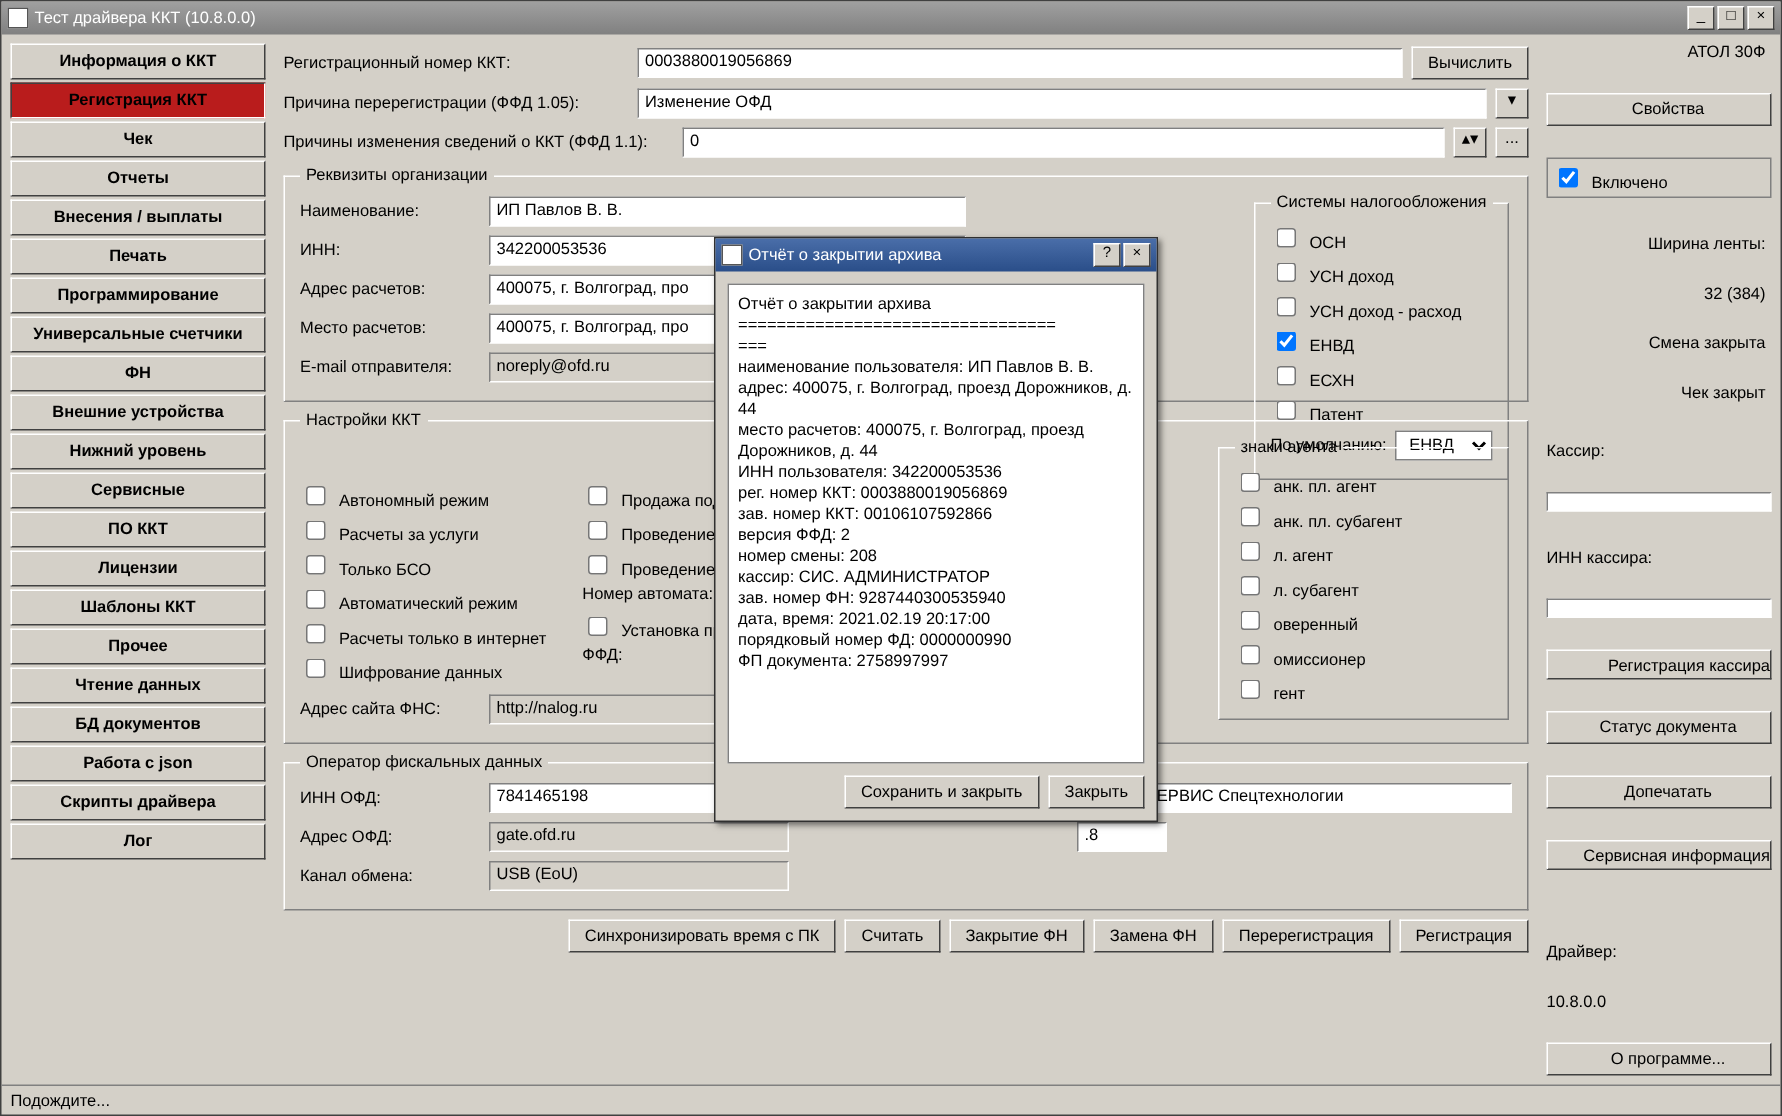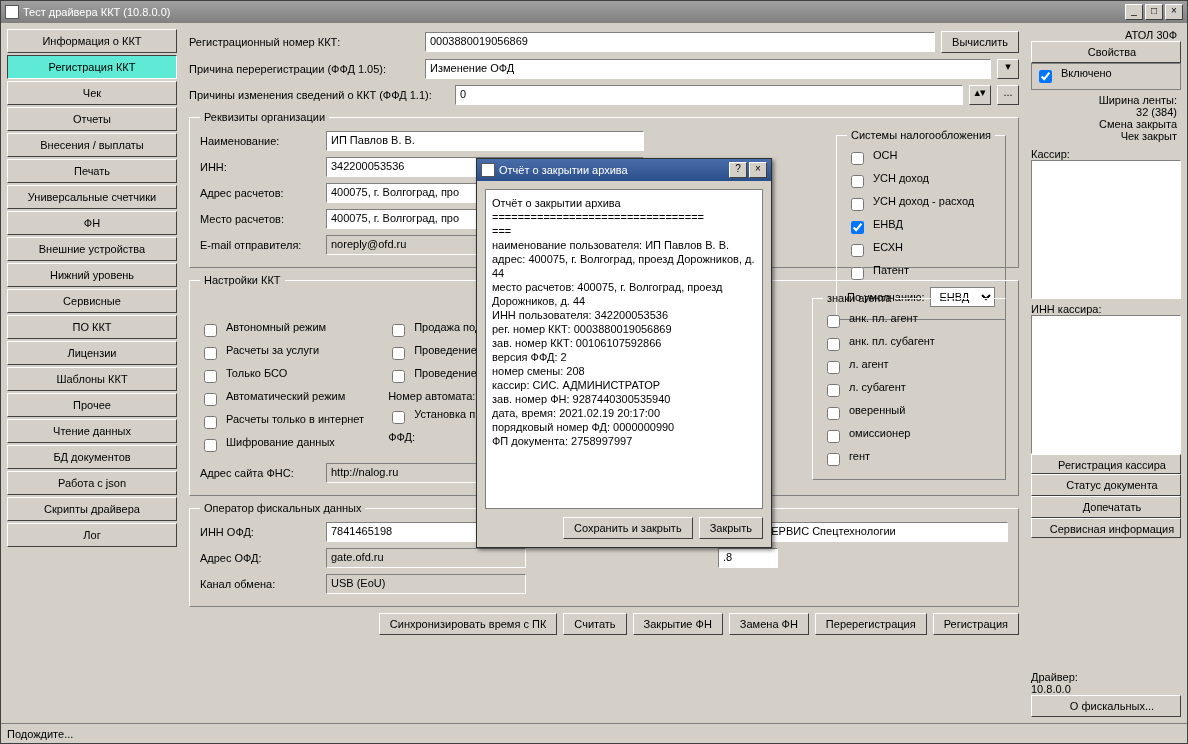--- a/index.html
+++ b/index.html
@@ -3,41 +3,41 @@
 <meta charset="utf-8">
 <style>
   * { box-sizing: border-box; font-family: Tahoma, Arial, sans-serif; font-size: 11px; }
   body { margin: 0; background: #d4d0c8; width: 1188px; height: 744px; overflow: hidden; position: relative; }
   .window { width: 1188px; height: 744px; border: 1px solid #404040; background: #d4d0c8; display: flex; flex-direction: column; }
   .titlebar { height: 22px; background: linear-gradient(#a0a0a0,#808080); color: #fff; display: flex; align-items: center; padding: 0 4px; }
   .titlebar .ticon { width: 14px; height: 14px; background: #fff; border: 1px solid #555; margin-right: 4px; }
   .titlebar .caps { margin-left: auto; display: flex; gap: 2px; }
   .capbtn { width: 18px; height: 16px; background: #d4d0c8; border: 1px solid #fff; border-right-color:#404040; border-bottom-color:#404040; font-size: 10px; text-align: center; line-height: 12px; color:#000; }
   .body { flex: 1; display: flex; padding: 6px; gap: 6px; overflow: hidden; }
-  .leftnav { width: 170px; display: flex; flex-direction: column; gap: 2px; }
+  .leftnav { width: 170px; display: flex; flex-direction: column; gap: 2px; font-weight: bold; }
   .navbtn { height: 24px; border: 1px solid #fff; border-right-color:#404040; border-bottom-color:#404040; background: #d4d0c8; text-align: center; line-height: 22px; cursor: pointer; }
-  .navbtn.active { border: 1px solid #404040; border-right-color:#fff; border-bottom-color:#fff; background:#5eead4; }
+  .navbtn.active { border: 1px solid #404040; border-right-color:#fff; border-bottom-color:#fff; background:#b91c1c; }
   .main { flex: 1; padding: 2px 6px; overflow: hidden; }
   .row { display: flex; align-items: center; margin-bottom: 6px; gap: 6px; }
   .lbl { width: 230px; color: #000; }
   .input { flex: 1; height: 20px; border: 1px solid #808080; border-right-color:#fff; border-bottom-color:#fff; background: #fff; padding: 2px 4px; }
   .input.ro { background:#d4d0c8; }
   .btn { height: 22px; padding: 0 10px; border: 1px solid #fff; border-right-color:#404040; border-bottom-color:#404040; background: #d4d0c8; cursor:pointer; }
   .smallbtn { width: 22px; height: 20px; border: 1px solid #fff; border-right-color:#404040; border-bottom-color:#404040; background:#d4d0c8; text-align:center; cursor:pointer; }
   fieldset { border: 1px solid #808080; border-top-color:#fff; border-left-color:#fff; margin: 6px 0; padding: 8px 10px 6px; position: relative; }
   fieldset > legend { padding: 0 4px; color:#000; }
   .formrow { display: flex; align-items: center; margin-bottom: 6px; gap: 6px; }
   .formrow .flbl { width: 120px; }
   .formrow .input { flex: 1; }
-  .chk { display: flex; align-items: flex-start; gap: 6px; margin-bottom: 4px; }
+  .chk { display: flex; align-items: flex-end; gap: 6px; margin-bottom: 4px; }
   .chk input { width: 13px; height: 13px; }
-  .right { width: 150px; display: flex; flex-direction: column; gap: 0; }
+  .right { width: 150px; display: flex; flex-direction: column; gap: 21px; }
   .rlabel { text-align: right; padding-right: 4px; }
   .rbtn { height: 22px; border: 1px solid #fff; border-right-color:#404040; border-bottom-color:#404040; background:#d4d0c8; text-align:center; line-height:20px; cursor:pointer;padding-left:12px; }
-  .rbtn.tall { height: 20px; line-height: 14px; padding-top: 3px; }
+  .rbtn.tall { height: 20px; line-height: 14px; padding-top: 3px; text-align: right; }
   .statusbar { height: 20px; border-top: 1px solid #808080; padding: 2px 6px; display:flex; align-items:center; }
   .bottom-btns { display: flex; gap: 6px; justify-content: flex-end; margin-top: 6px; }
   .select { border:1px solid #808080; background:#fff; height:20px; padding: 1px 4px; }
   
   .dialog { position: absolute; left: 476px; top: 158px; width: 296px; background:#d4d0c8; border: 1px solid #303030; box-shadow: 2px 2px 4px rgba(0,0,0,0.5); }
   .dialog .titlebar { background: linear-gradient(#4a6ea9,#2a4e89); }
   .dialog .dbody { padding: 8px; }
   .dialog .report { width:100%; height: 320px; background:#fff; border:1px solid #808080; padding: 6px; font-size:11px; white-space: pre-wrap; overflow:auto; line-height: 14px; }
   .dialog .dbtns { display:flex; justify-content:flex-end; gap:6px; margin-top:8px; }
   .group-tax { position:absolute; right: 12px; top: 0; width: 170px; }
@@ -61,20 +61,21 @@
 
   <div class="body">
 
     <div class="leftnav" id="leftnav">
         <div class="navbtn">Информация о ККТ</div>
         <div class="navbtn active">Регистрация ККТ</div>
         <div class="navbtn">Чек</div>
         <div class="navbtn">Отчеты</div>
         <div class="navbtn">Внесения / выплаты</div>
         <div class="navbtn">Печать</div>
+        <div class="navbtn">Программирование</div>
         <div class="navbtn">Универсальные счетчики</div>
         <div class="navbtn">ФН</div>
         <div class="navbtn">Внешние устройства</div>
         <div class="navbtn">Нижний уровень</div>
         <div class="navbtn">Сервисные</div>
         <div class="navbtn">ПО ККТ</div>
         <div class="navbtn">Лицензии</div>
         <div class="navbtn">Шаблоны ККТ</div>
         <div class="navbtn">Прочее</div>
         <div class="navbtn">Чтение данных</div>
@@ -302,21 +303,21 @@
       <div class="input" style="height:18px"></div>
       <div style="margin-top:4px">ИНН кассира:</div>
       <div class="input" style="height:18px"></div>
       <div class="rbtn tall">Регистрация кассира</div>
       <div class="rbtn">Статус документа</div>
       <div class="rbtn">Допечатать</div>
       <div class="rbtn tall">Сервисная информация</div>
       <div style="flex:1"></div>
       <div>Драйвер:</div>
       <div>10.8.0.0</div>
-      <div class="rbtn">О фискальных...</div>
+      <div class="rbtn">О программе...</div>
     </div>
   </div>
 
   <div class="statusbar">
     <span>Подождите...</span>
   </div>
 </div>
 
 <div class="dialog">
   <div class="titlebar">

